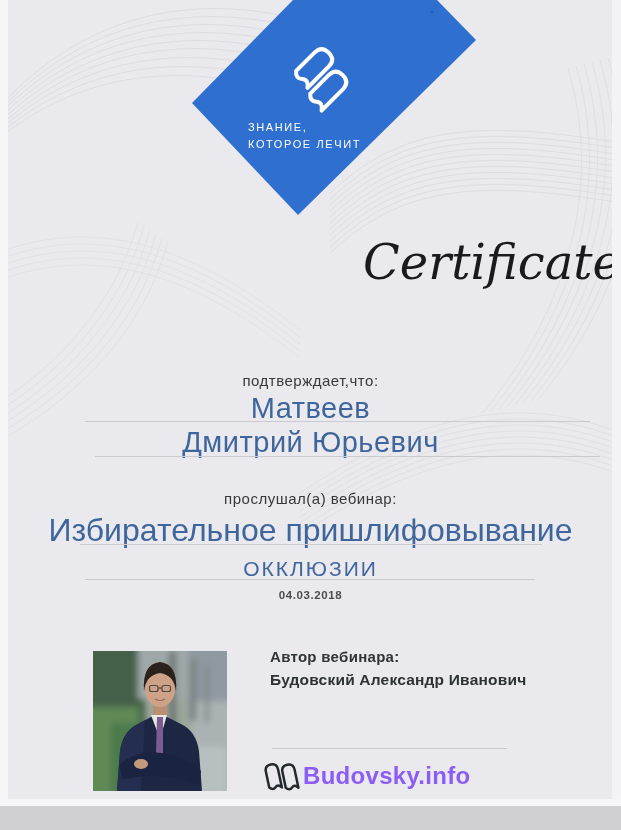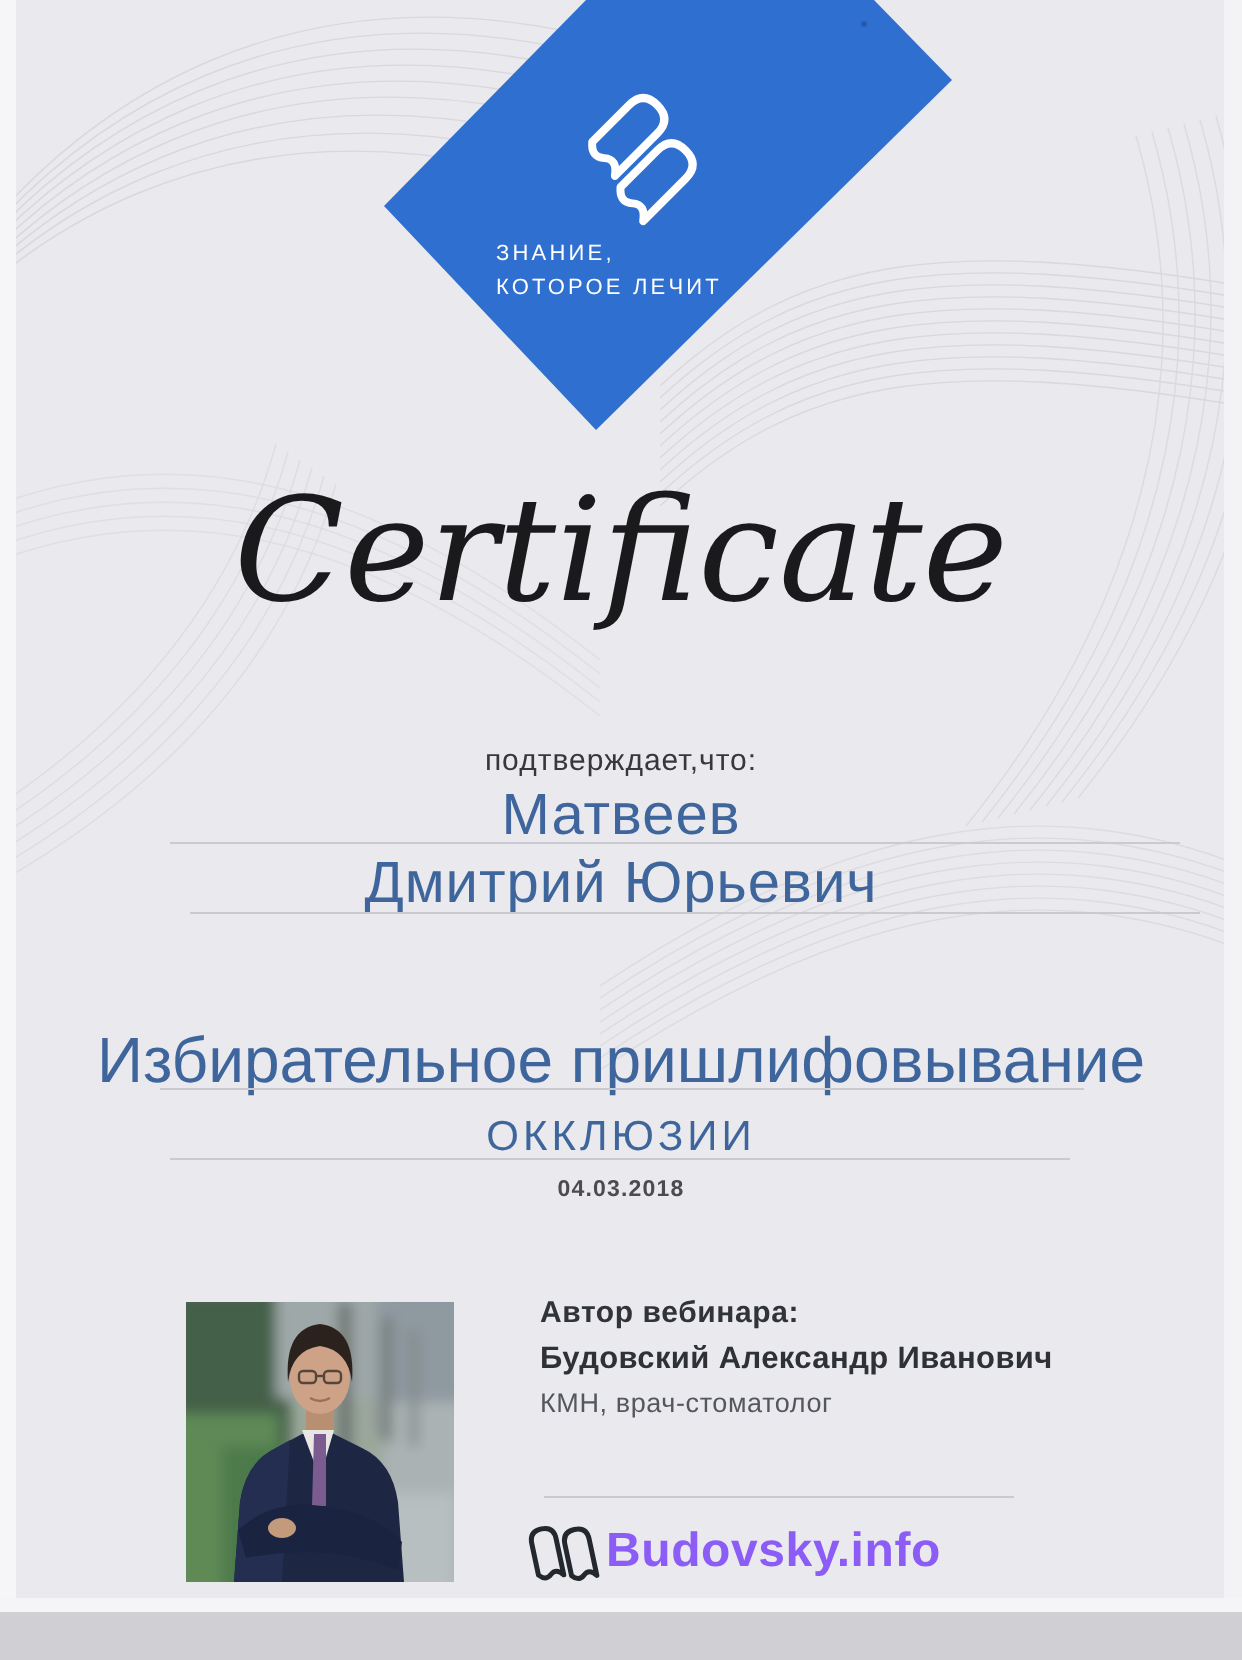--- a/index.html
+++ b/index.html
@@ -13,21 +13,21 @@
   .center{position:absolute;left:0;right:0;text-align:center;}
   
   .edge-left{left:0;top:0;width:8px;height:830px;background:#f6f5f8;}
   .edge-right{right:0;top:0;width:9px;height:830px;background:#f3f2f5;}
   .edge-bottom{left:0;bottom:0;width:621px;height:7px;background:#f5f4f7;}
   
   .tagline{color:#ffffff;font-size:11px;letter-spacing:1.6px;font-weight:500;}
   
   .cert-title{
     top:236px;font-family:"DejaVu Serif",serif;font-style:italic;
-    font-size:72px;color:#1a1a1c;line-height:1.1;
+    font-size:48px;color:#1a1a1c;line-height:1.1;text-align:right;
   }
   .small-label{font-size:15px;color:#38383c;letter-spacing:.5px;font-weight:500;}
   .blue-big{font-size:29px;color:#3f669c;letter-spacing:.5px;}
   .blue-mid{font-size:32px;color:#3f669c;}
   .blue-caps{font-size:21px;color:#3f669c;letter-spacing:2px;}
   .date{font-size:11.5px;color:#4c4c50;font-weight:bold;letter-spacing:.6px;}
   .rule{position:absolute;height:1px;background:#cbcad0;}
   .author-label{font-size:15px;font-weight:600;color:#303439;letter-spacing:.3px;}
   .author-name{font-size:15.5px;font-weight:bold;color:#2e3237;letter-spacing:.2px;text-align:center;}
   .author-cred{font-size:13.5px;color:#54585e;letter-spacing:.3px;}
@@ -116,20 +116,21 @@
   <div class="center cert-title">Certificate</div>
 
   <div class="center small-label" style="top:372px;">подтверждает,что:</div>
 
   <div class="center blue-big" style="top:392px;">Матвеев</div>
   <div class="rule" style="left:85px;top:421px;width:505px;"></div>
 
   <div class="center blue-big" style="top:426px;">Дмитрий Юрьевич</div>
   <div class="rule" style="left:95px;top:456px;width:505px;"></div>
 
+  <div class="center small-label" style="top:490px;">прослушал(а) вебинар:</div>
 
   <div class="center blue-mid" style="top:512px;">Избирательное пришлифовывание</div>
   <div class="rule" style="left:80px;top:544px;width:462px;"></div>
 
   <div class="center blue-caps" style="top:557px;">ОККЛЮЗИИ</div>
   <div class="rule" style="left:85px;top:579px;width:450px;"></div>
 
   <div class="center date" style="top:589px;">04.03.2018</div>
 
   <svg class="abs" style="left:93px;top:651px;" width="134" height="140" viewBox="0 0 134 140">
@@ -165,21 +166,20 @@
         <rect x="56.5" y="34.5" width="8.5" height="6" rx="2"></rect>
         <rect x="69" y="34.5" width="8.5" height="6" rx="2"></rect>
         <path d="M65,37 h4"></path>
       </g>
       <path d="M62,48 q5,3 10,0" stroke="#9c6f58" stroke-width="1.2" fill="none"></path>
     </g>
   </svg>
 
   <div class="abs author-label" style="left:270px;top:648px;">Автор вебинара:</div>
   <div class="abs author-name" style="left:270px;top:671px;">Будовский Александр Иванович</div>
-  <div class="abs author-cred" style="left:270px;top:694px;">КМН, врач-стоматолог</div>
 
   <div class="rule" style="left:272px;top:748px;width:235px;"></div>
 
   <svg class="abs" style="left:263px;top:758px;" width="38" height="36" viewBox="0 0 38 36">
     <g transform="translate(19,18) rotate(-12) scale(0.62)" stroke="#23272e" stroke-width="4" fill="none" stroke-linejoin="round" stroke-linecap="round">
       <path d="M-24,14 L-24,-12 Q-24,-22 -14,-22 Q-4,-22 -4,-12 L-4,18 Q-9,11 -14,15.5 Q-19,20 -24,14 Z"></path>
       <path d="M2,20 L2,-6 Q2,-16 12,-16 Q22,-16 22,-6 L22,24 Q17,17 12,21.5 Q7,26 2,20 Z"></path>
     </g>
   </svg>
   <div class="abs brand-text" style="left:303px;top:762px;">Budovsky.info</div>

